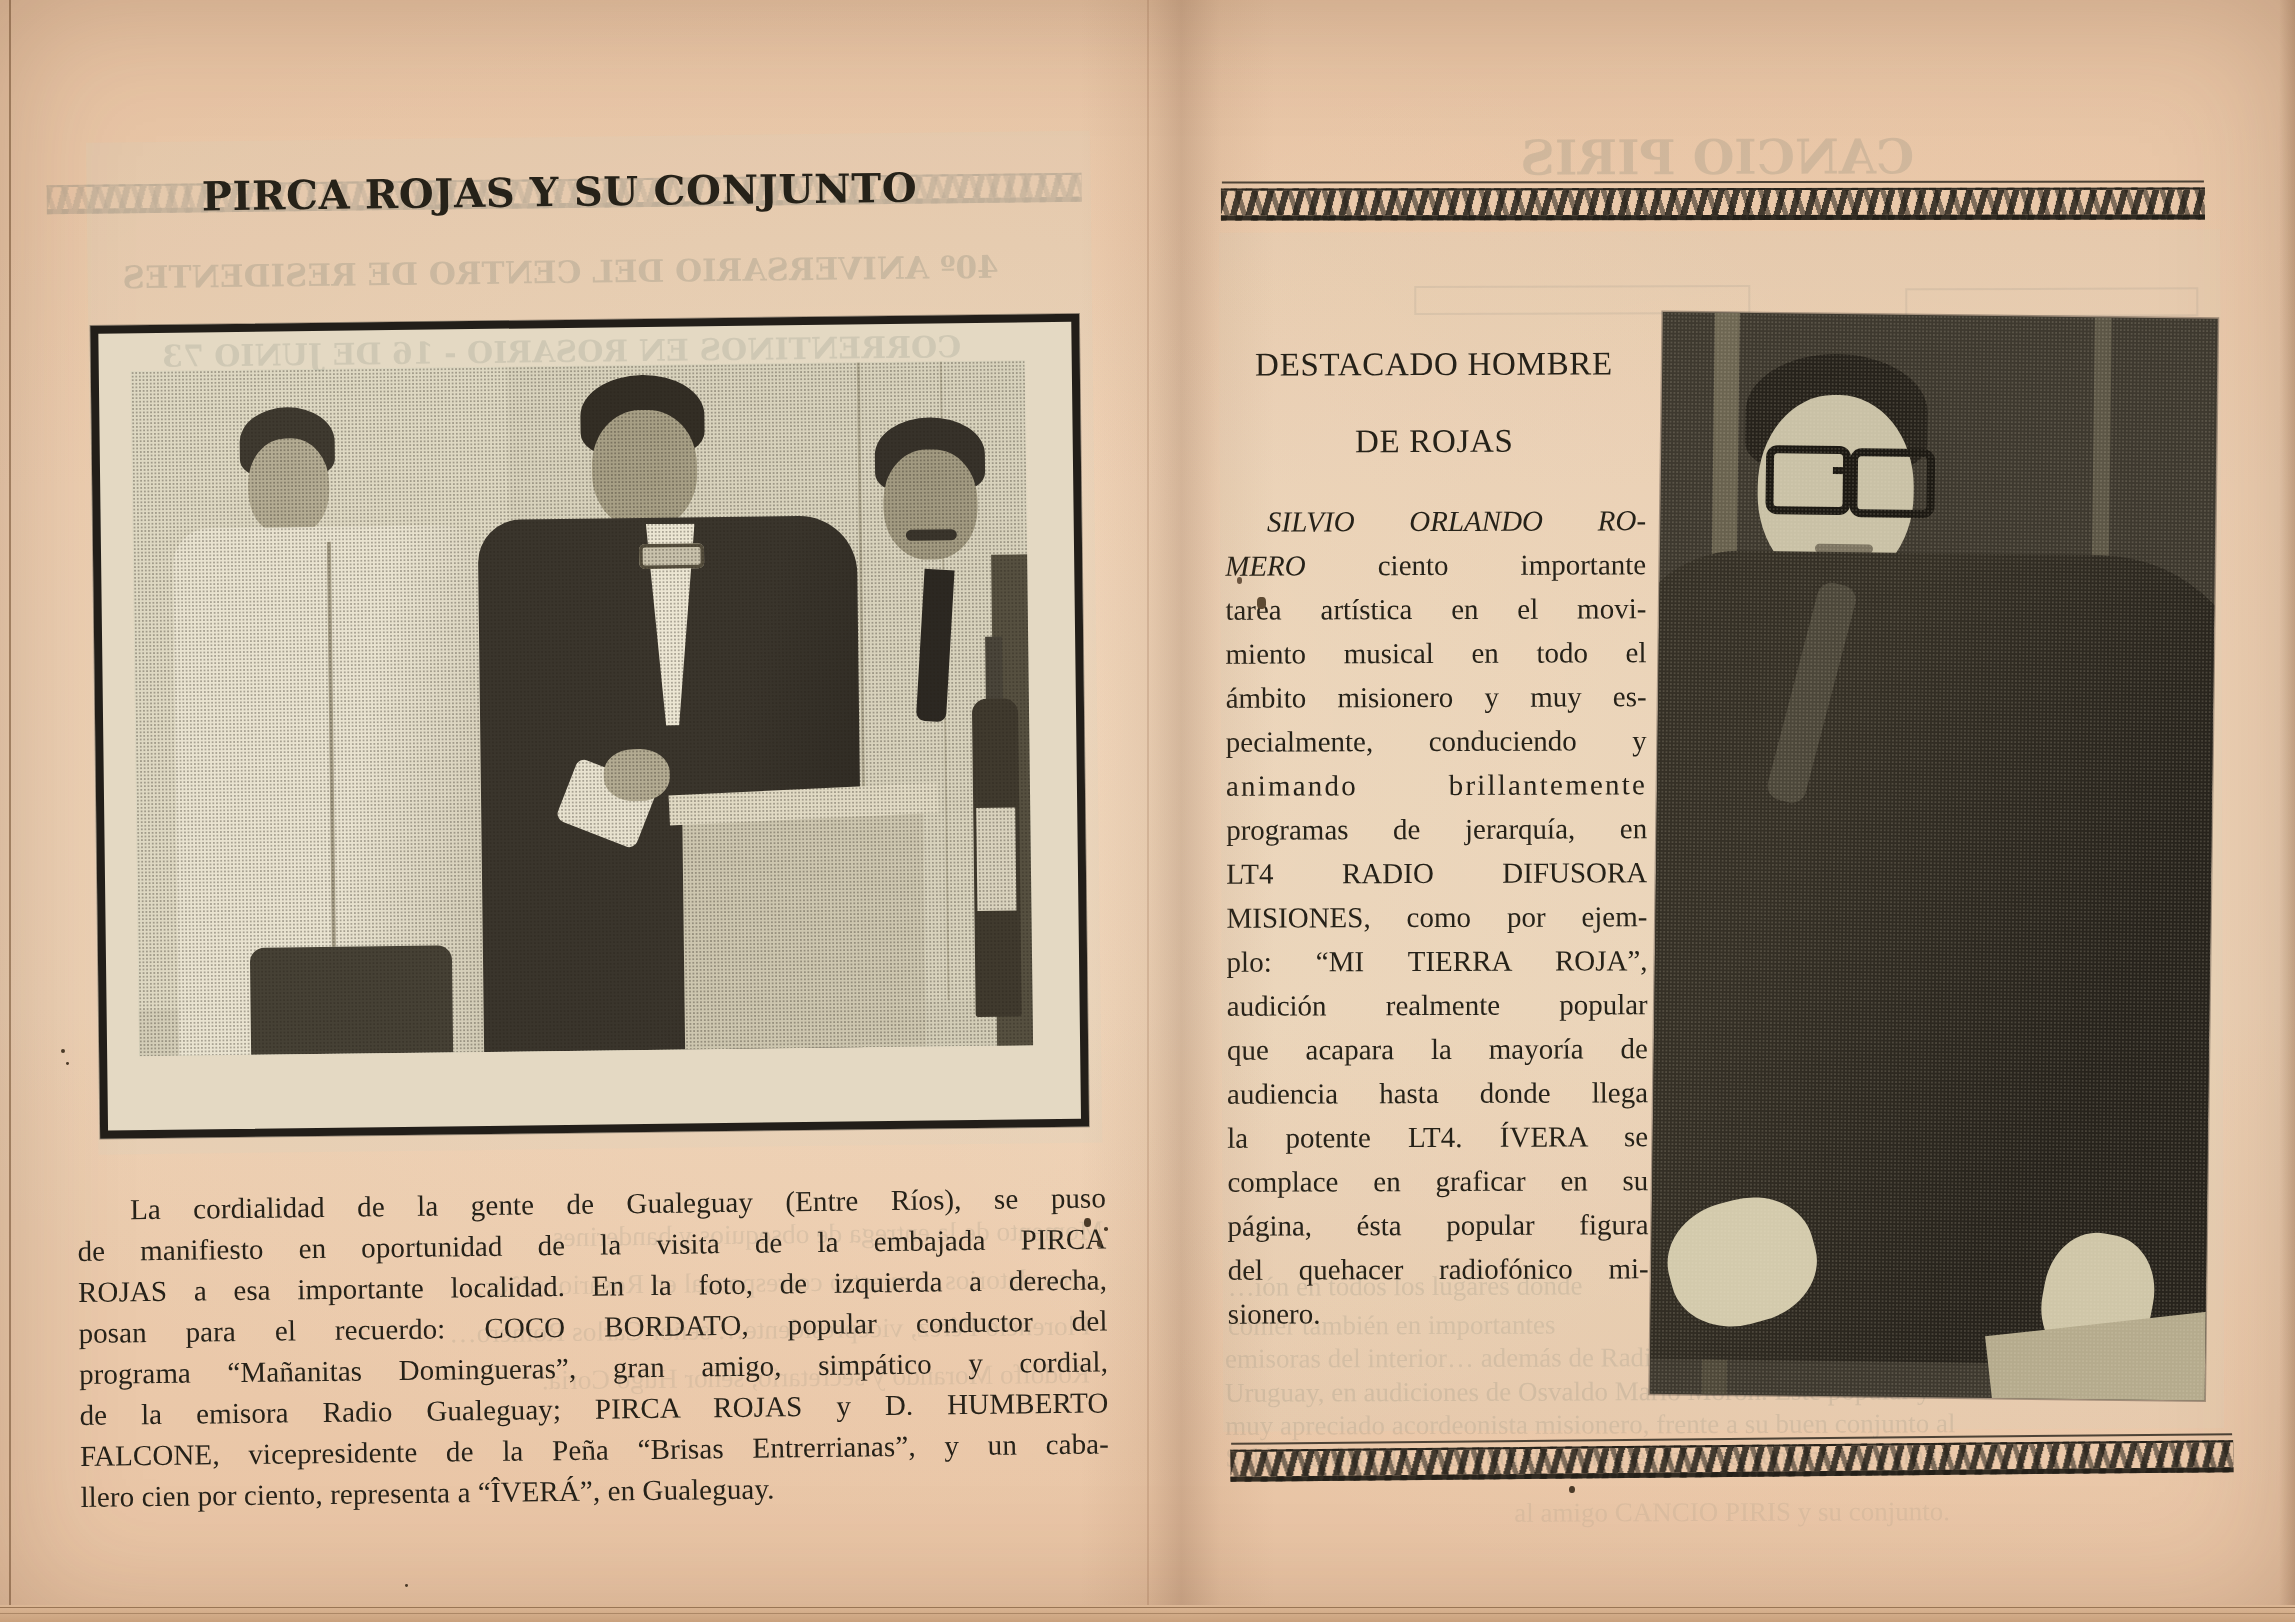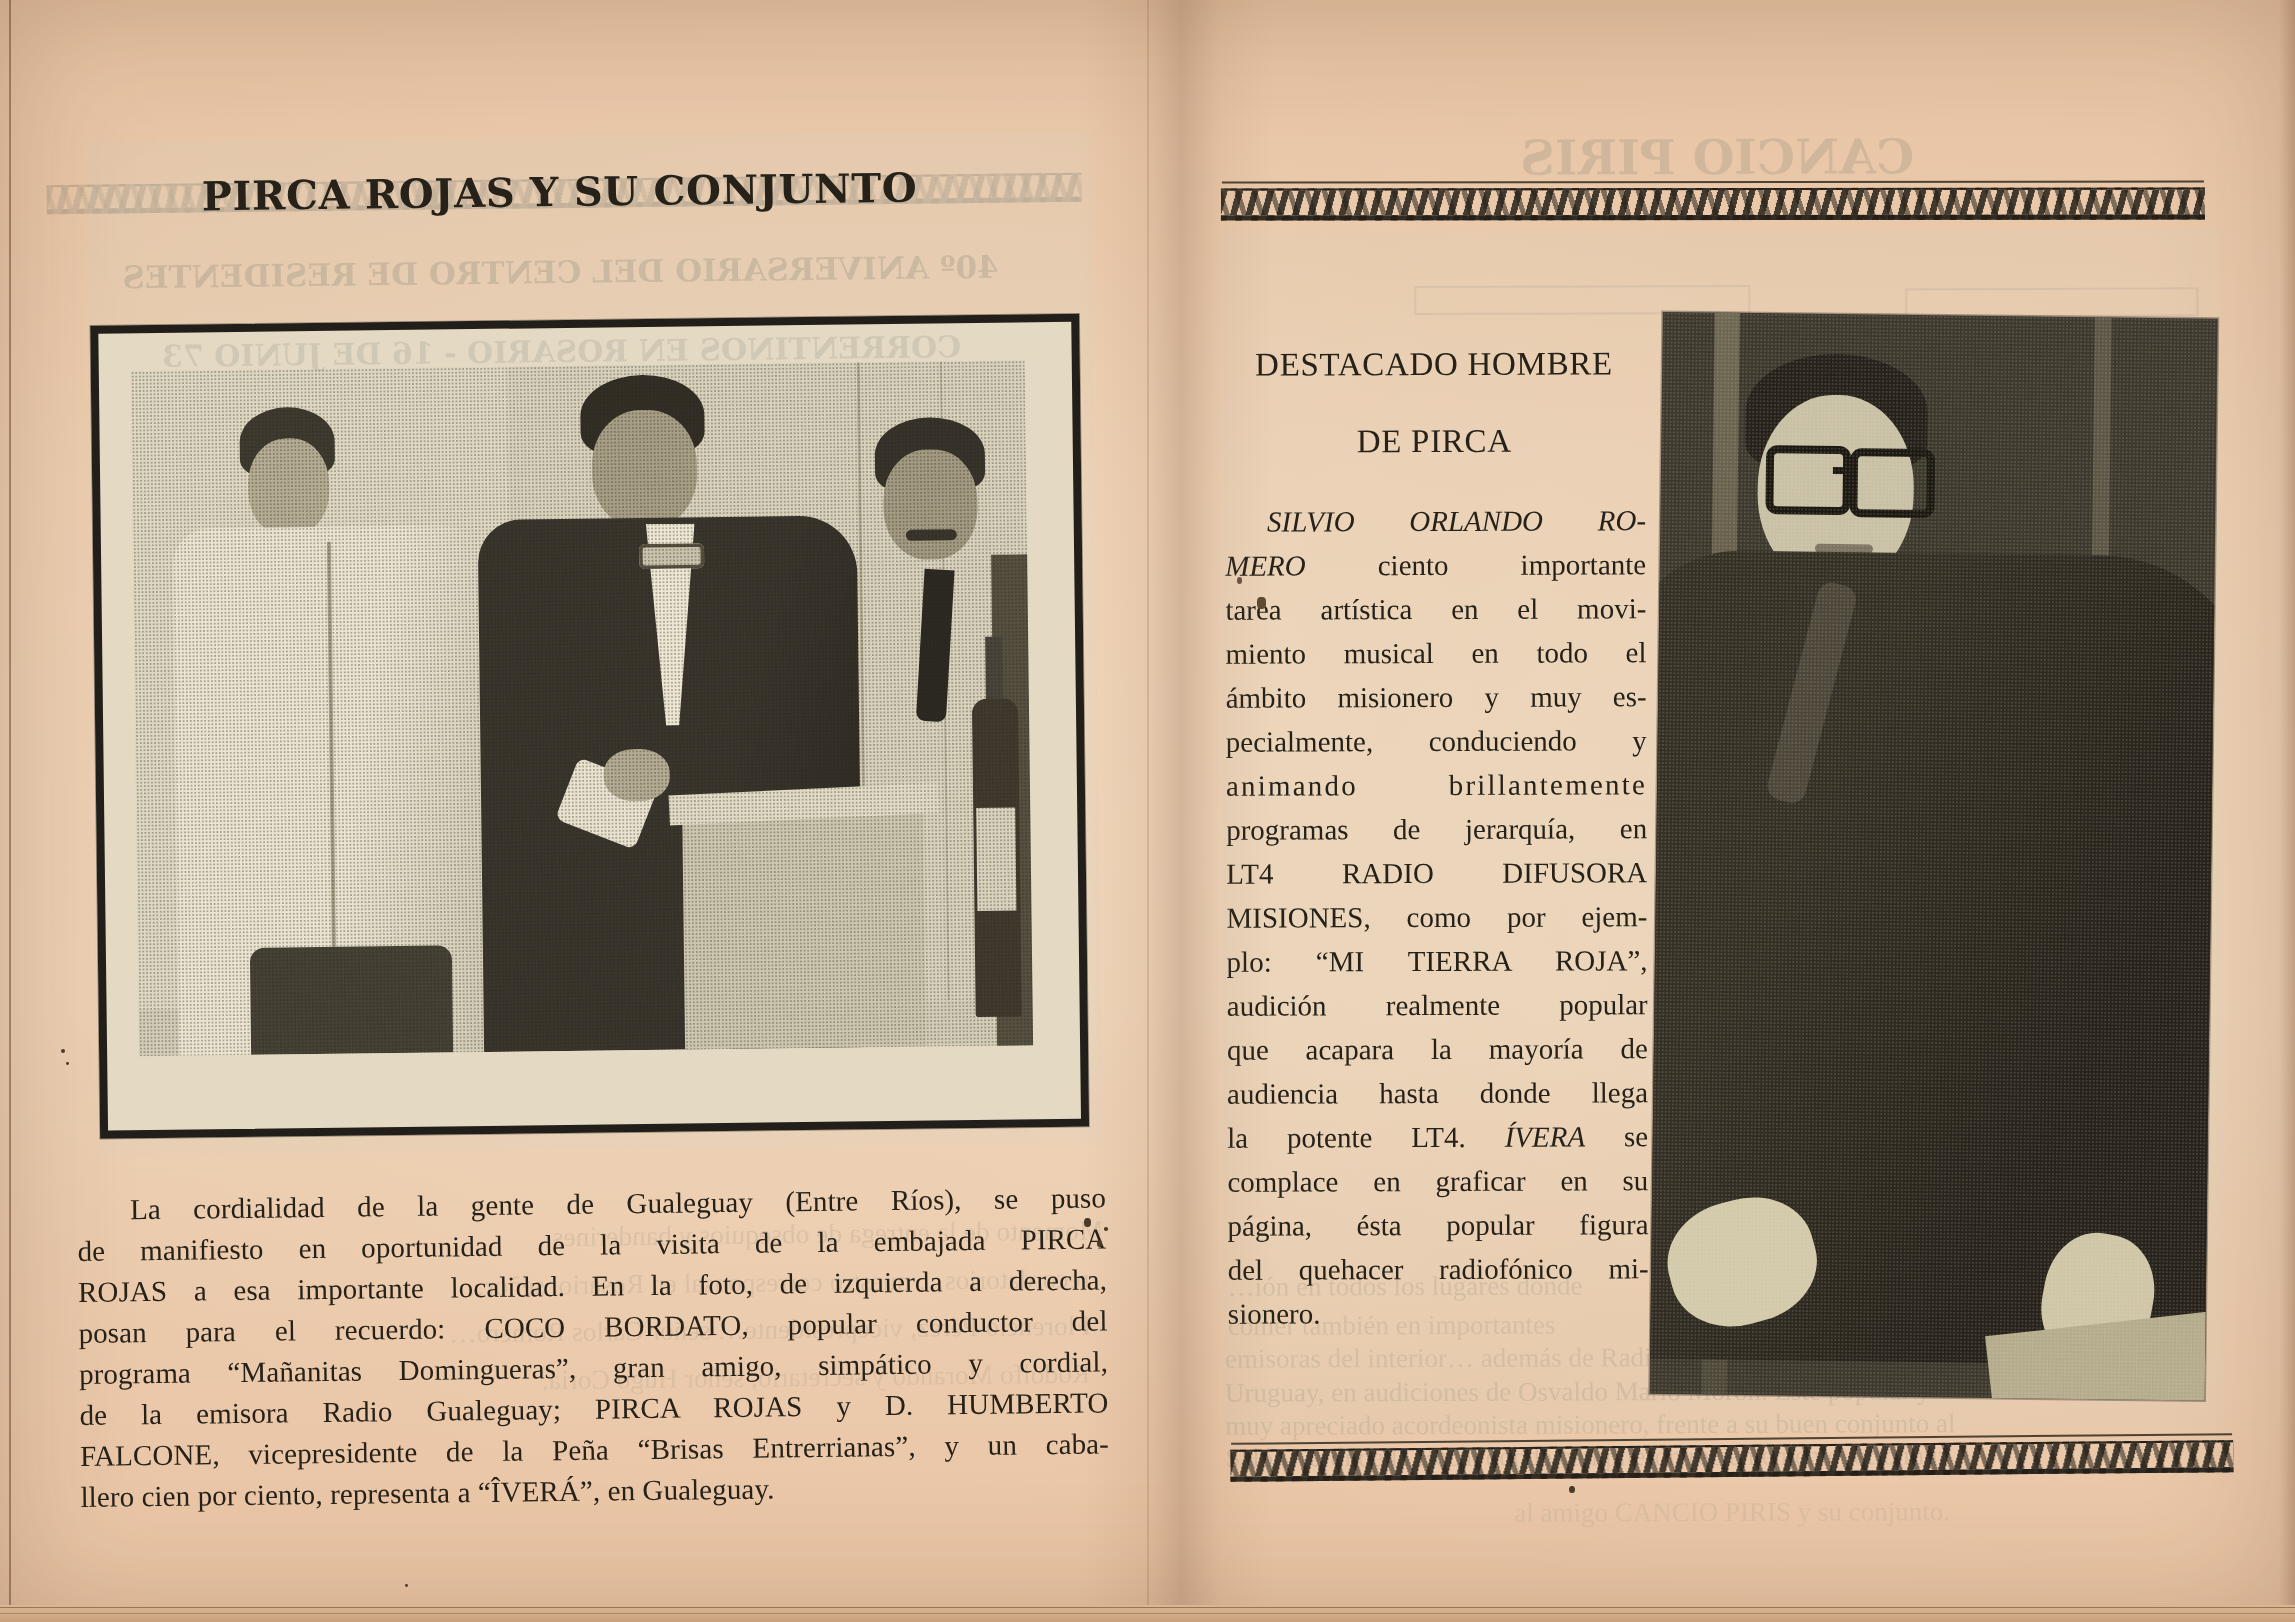--- a/index.html
+++ b/index.html
@@ -130,39 +130,39 @@
 
     <div class="abs band" style="left:1223px;top:188px;width:984px;z-index:5;transform:rotate(0.15deg);"></div>
 
     <div class="abs" style="left:1416px;top:285px;width:332px;height:24.6px;border:2.2px solid rgba(100,110,105,.22);opacity:.5;"></div>
     <div class="abs" style="left:1907px;top:289px;width:289px;height:24.6px;border:2.2px solid rgba(100,110,105,.22);opacity:.5;"></div>
 
     <div class="abs" style="left:1226px;top:345px;width:419px;text-align:center;font-size:33px;letter-spacing:0.7px;">
       <span>DESTACADO HOMBRE</span>
     </div>
     <div class="abs" style="left:1226px;top:422px;width:419px;text-align:center;font-size:33px;letter-spacing:0.7px;">
-      <span>DE PIRCA</span>
+      <span>DE ROJAS</span>
     </div>
 
     <div class="abs" style="left:1226px;top:501px;width:421px;z-index:6;">
       <div class="jline rline" style="padding-left:42px;font-style:italic;"><span>SILVIO ORLANDO RO-</span></div>
       <div class="jline rline"><span style="font-style:italic;">MERO</span> <span>ciento importante</span></div>
       <div class="jline rline"><span>tarea artística en el movi-</span></div>
       <div class="jline rline"><span>miento musical en todo el</span></div>
       <div class="jline rline"><span>ámbito misionero y muy es-</span></div>
       <div class="jline rline"><span>pecialmente, conduciendo y</span></div>
       <div class="jline rline" style="letter-spacing:2.2px;"><span>animando brillantemente</span></div>
       <div class="jline rline"><span>programas de jerarquía, en</span></div>
       <div class="jline rline"><span>LT4 RADIO DIFUSORA</span></div>
       <div class="jline rline"><span>MISIONES, como por ejem-</span></div>
       <div class="jline rline"><span>plo: “MI TIERRA ROJA”,</span></div>
       <div class="jline rline"><span>audición realmente popular</span></div>
       <div class="jline rline"><span>que acapara la mayoría de</span></div>
       <div class="jline rline"><span>audiencia hasta donde llega</span></div>
-      <div class="jline rline"><span>la potente LT4.</span> <span style="font-style:italic;">ÍVERA</span> <span>se</span></div>
+      <div class="jline rline"><span>la potente LT4.</span> <span style="">ÍVERA</span> <span>se</span></div>
       <div class="jline rline"><span>complace en graficar en su</span></div>
       <div class="jline rline"><span>página, ésta popular figura</span></div>
       <div class="jline rline"><span>del quehacer radiofónico mi-</span></div>
       <div class="jline rline plain"><span>sionero.</span></div>
     </div>
 
     <div class="abs htl" style="left:1656px;top:316px;width:555px;height:1082px;background:#3e392f;overflow:hidden;
                 transform:rotate(0.9deg);z-index:4;box-shadow:0 0 0 1.4px rgba(34,30,25,.35);">
       <div class="abs" style="left:52px;top:0;width:24.6px;height:100%;background:linear-gradient(180deg,#6e6753,#4e4839);"></div>
       <div class="abs" style="left:432px;top:0;width:17.3px;height:58%;background:rgba(150,140,115,.35);"></div>

